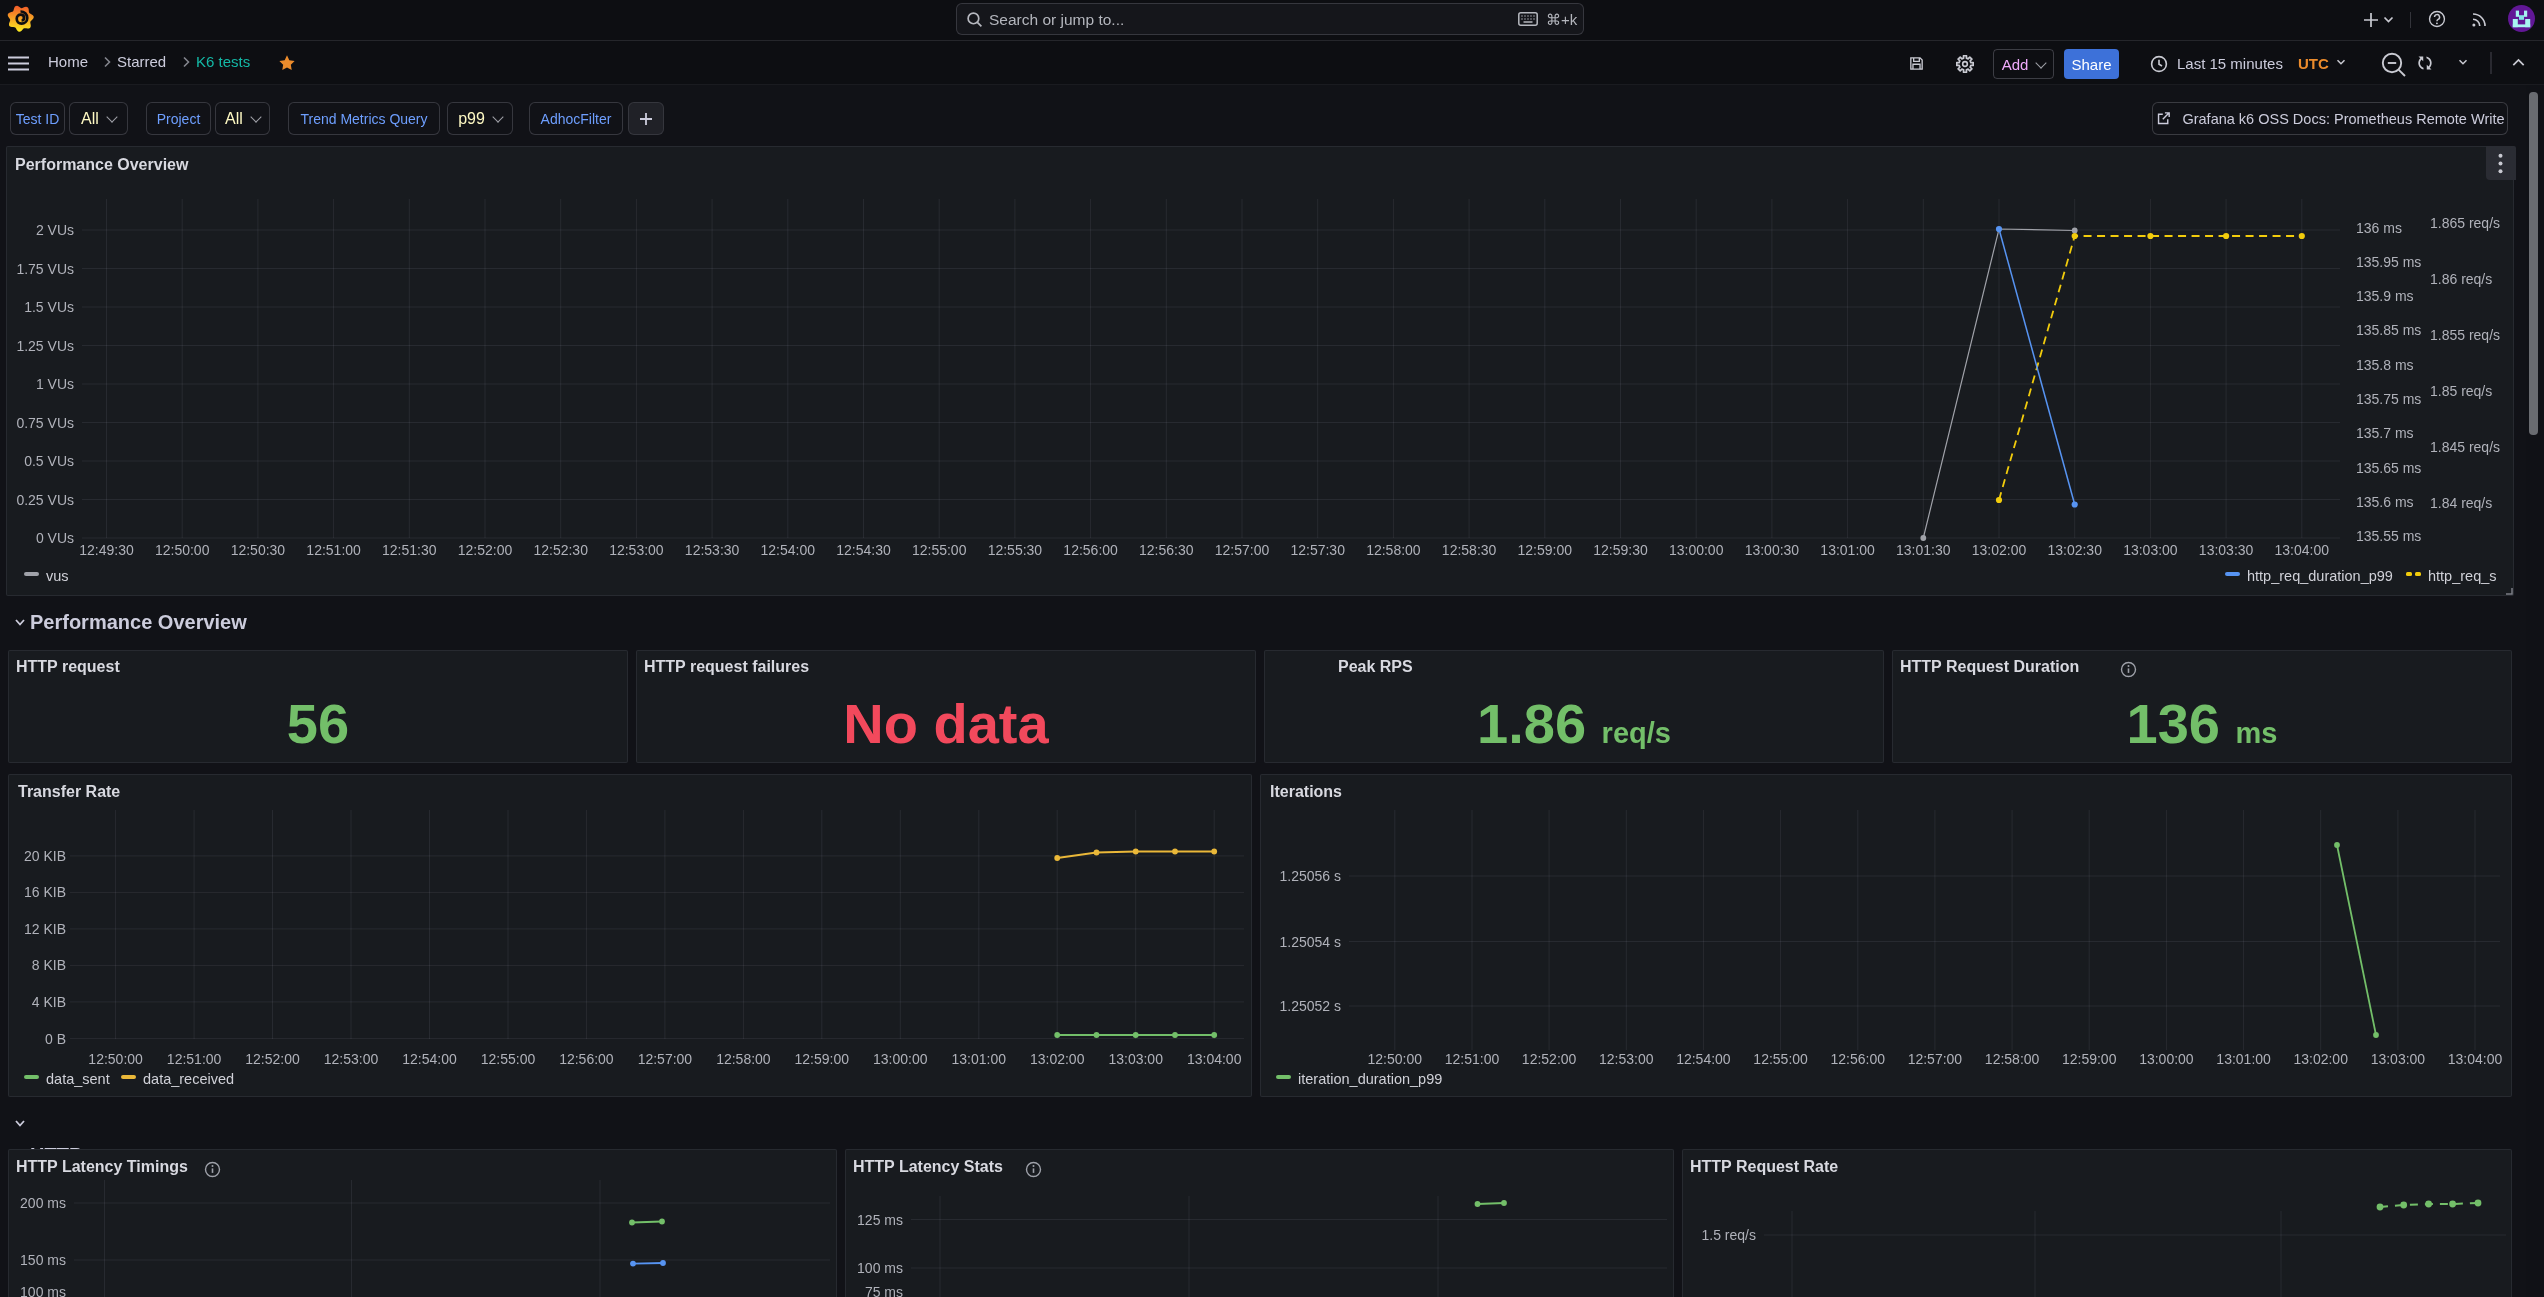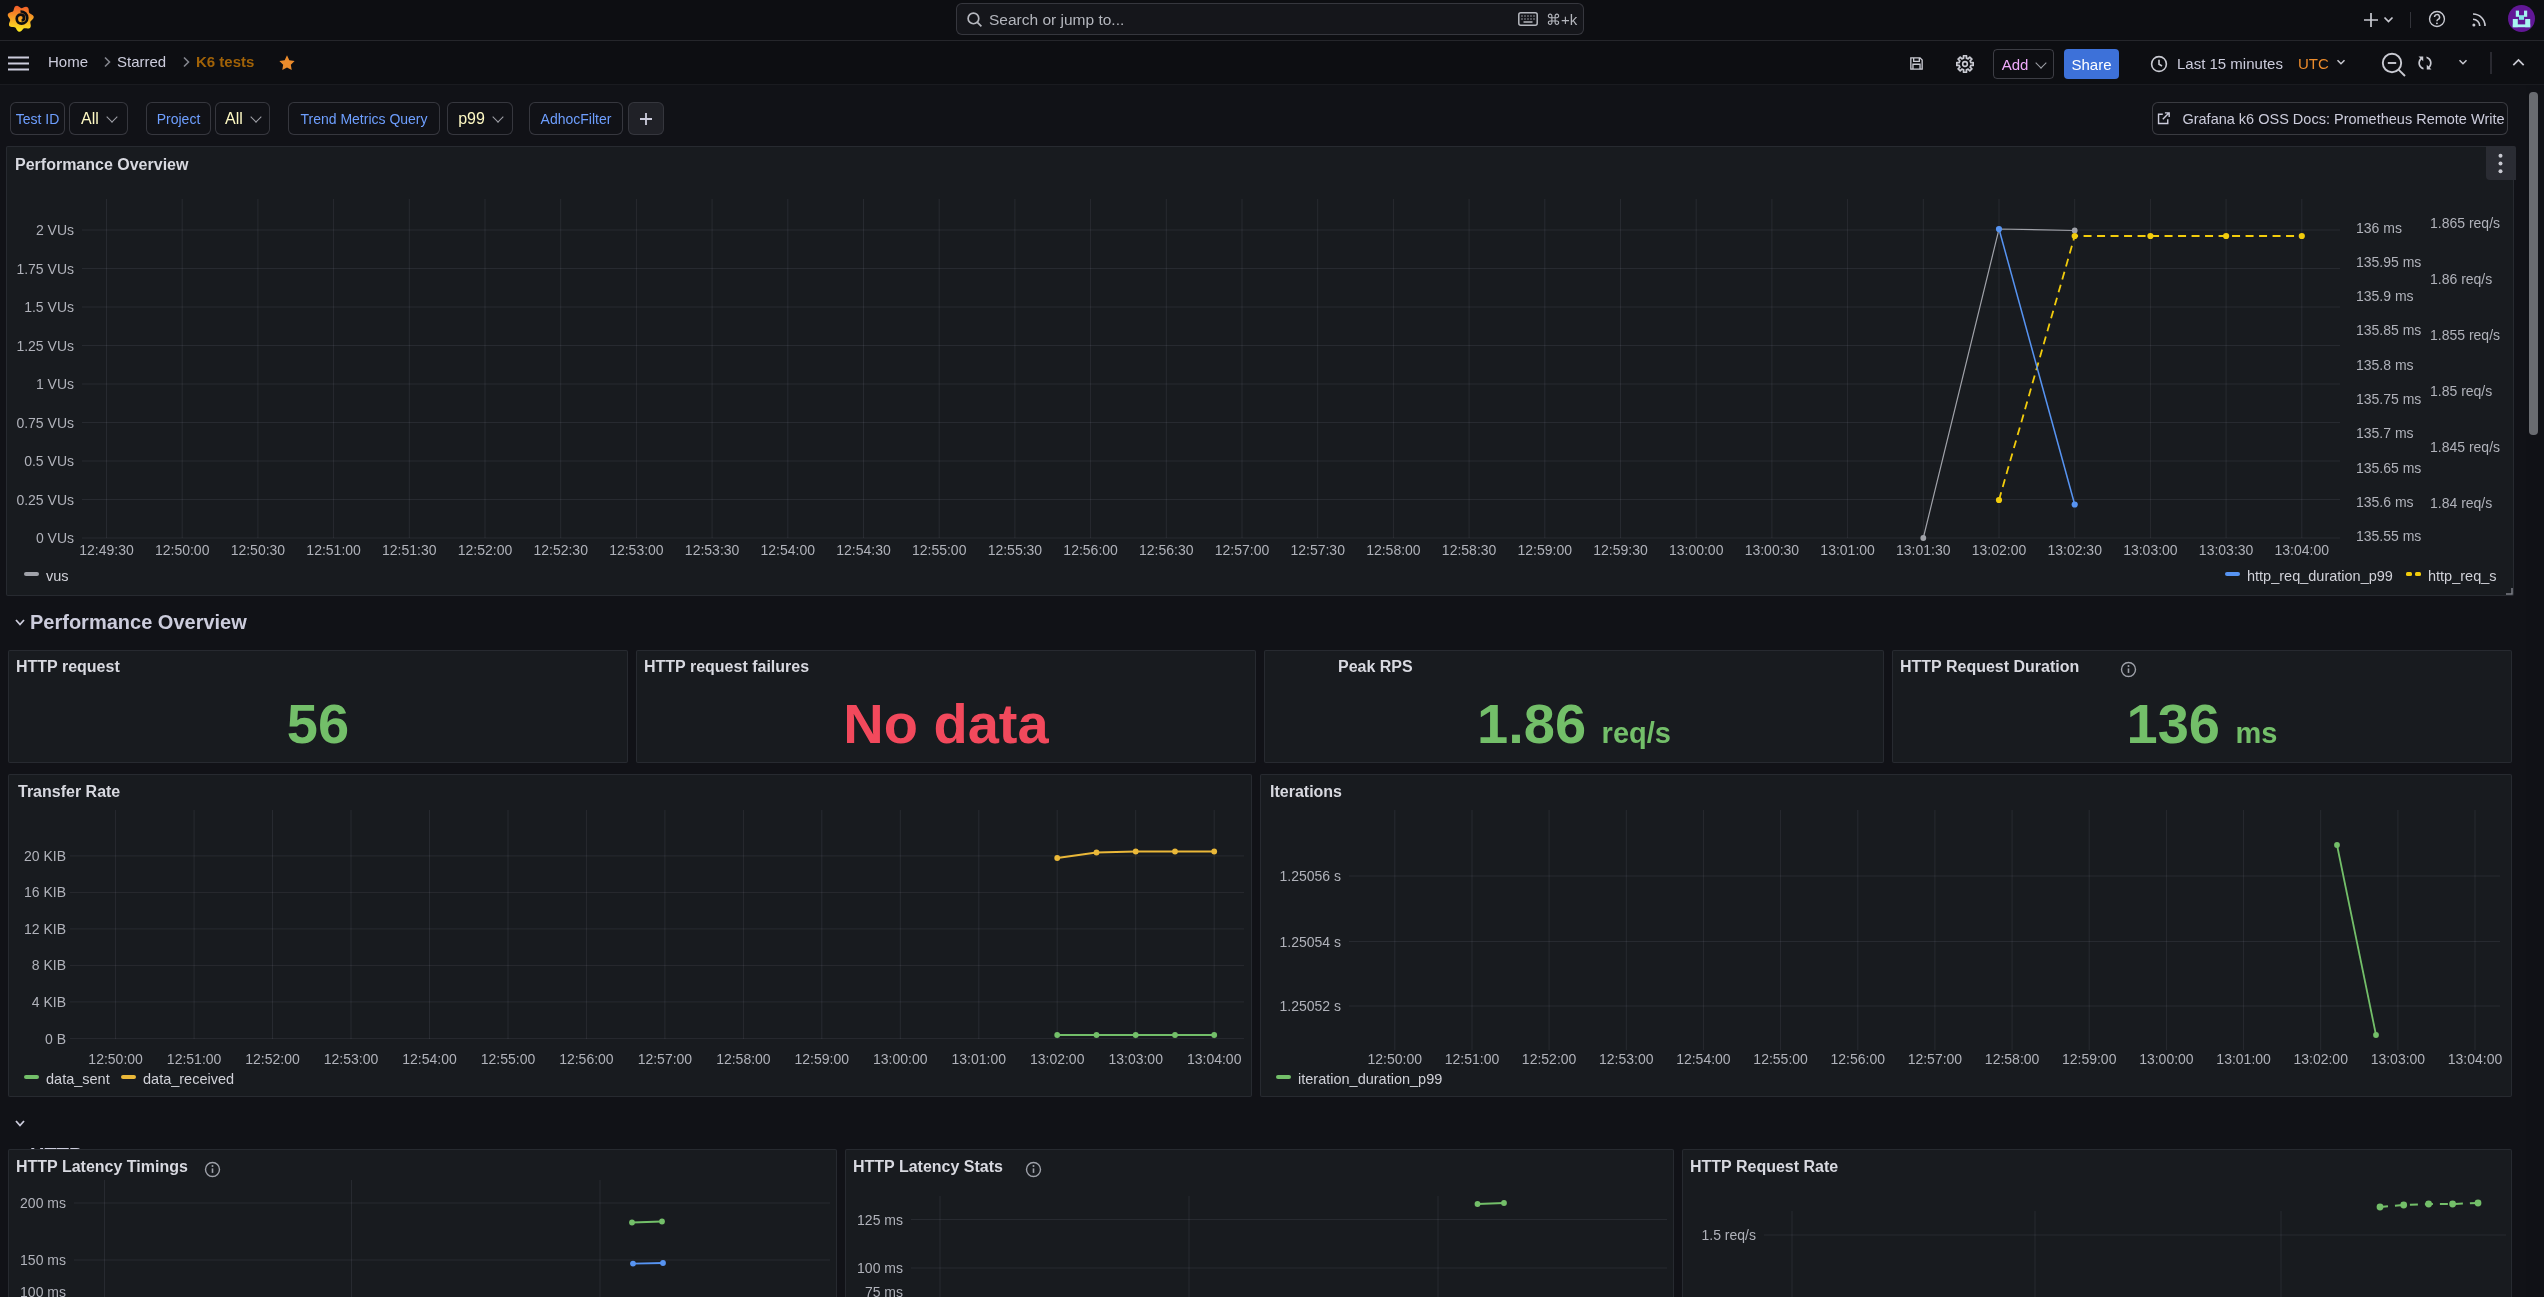--- a/index.html
+++ b/index.html
@@ -68,42 +68,42 @@
       <path d="M0 1.5h21M0 7.5h21M0 13.5h21" stroke="#ccccdc" stroke-width="2.2"></path>
     </svg>
 <div class="abs" style="left:48px;top:12px;font-size:15px;color:#ccccdc;font-weight:500">Home</div>
 <svg class="abs" style="left:103px;top:15px" width="8" height="12" viewBox="0 0 8 12">
       <path d="M2 1.5L6.5 6L2 10.5" fill="none" stroke="#83858d" stroke-width="1.6"></path>
     </svg>
 <div class="abs" style="left:117px;top:12px;font-size:15px;color:#ccccdc;font-weight:500">Starred</div>
 <svg class="abs" style="left:182px;top:15px" width="8" height="12" viewBox="0 0 8 12">
       <path d="M2 1.5L6.5 6L2 10.5" fill="none" stroke="#83858d" stroke-width="1.6"></path>
     </svg>
-<div class="abs" style="left:196px;top:12px;font-size:15px;color:#a16207;font-weight:700">K6 tests</div>
+<div class="abs" style="left:196px;top:12px;font-size:15px;color:#14b8a6;font-weight:400">K6 tests</div>
 <svg class="abs" style="left:278px;top:13px" width="18" height="18" viewBox="0 0 24 24">
       <path fill="#eb8b2c" d="M12 1.8l3.1 6.4 7.1 1-5.1 5 1.2 7-6.3-3.3-6.3 3.3 1.2-7-5.1-5 7.1-1z"></path>
     </svg>
 <svg class="abs" style="left:1908px;top:14px" width="17" height="17" viewBox="0 0 24 24">
       <path fill="none" stroke="#c9cad2" stroke-width="1.9" d="M4 4h13l3 3v13H4zM8 4v5h8V4M7 20v-7h10v7"></path>
     </svg>
 <svg class="abs" style="left:1956px;top:14px" width="18" height="18" viewBox="0 0 20 20">
       <path d="M19.16 8.37 L19.16 11.63 L16.51 11.57 L15.72 13.49 L17.63 15.32 L15.32 17.63 L13.49 15.72 L11.57 16.51 L11.63 19.16 L8.37 19.16 L8.43 16.51 L6.51 15.72 L4.68 17.63 L2.37 15.32 L4.28 13.49 L3.49 11.57 L0.84 11.63 L0.84 8.37 L3.49 8.43 L4.28 6.51 L2.37 4.68 L4.68 2.37 L6.51 4.28 L8.43 3.49 L8.37 0.84 L11.63 0.84 L11.57 3.49 L13.49 4.28 L15.32 2.37 L17.63 4.68 L15.72 6.51 L16.51 8.43 Z" fill="none" stroke="#c9cad2" stroke-width="1.9" stroke-linejoin="round"></path>
       <circle cx="10" cy="10" r="2.6" fill="none" stroke="#c9cad2" stroke-width="1.8"></circle>
     </svg>
 <div class="abs" style="left:1993px;top:8px;width:61px;height:30px;border:1px solid rgba(204,204,220,0.25);border-radius:4px;display:flex;align-items:center;justify-content:center">
       <span style="color:#f0abfc;font-size:15px;font-weight:500">Add</span>
       <span class="chev" style="margin-top:-2px"></span>
     </div>
 <div class="abs" style="left:2064px;top:8px;width:55px;height:30px;background:#3d71d9;border-radius:4px;display:flex;align-items:center;justify-content:center;color:#fff;font-size:15px;font-weight:500">Share</div>
 <svg class="abs" style="left:2150px;top:14px" width="18" height="18" viewBox="0 0 19 19">
       <circle cx="9.5" cy="9.5" r="7.8" fill="none" stroke="#c9cad2" stroke-width="1.7"></circle>
       <path d="M9.5 5v4.8l3.2 1.8" fill="none" stroke="#c9cad2" stroke-width="1.7"></path>
     </svg>
 <div class="abs" style="left:2177px;top:14px;font-size:15px;color:#ccccdc;font-weight:500">Last 15 minutes</div>
-<div class="abs" style="left:2298px;top:14px;font-size:15px;color:#eb8b2c;font-weight:400">UTC</div>
+<div class="abs" style="left:2298px;top:14px;font-size:15px;color:#eb8b2c;font-weight:700">UTC</div>
 <svg class="abs" style="left:2336px;top:18px" width="10" height="7" viewBox="0 0 11 8">
       <path d="M1.5 1.5L5.5 5.5L9.5 1.5" fill="none" stroke="#c9cad2" stroke-width="1.7"></path>
     </svg>
 <svg class="abs" style="left:2381px;top:52px;margin-top:-41px" width="26" height="26" viewBox="0 0 26 26">
       <circle cx="11" cy="11" r="9.2" fill="none" stroke="#c9cad2" stroke-width="1.9"></circle>
       <line x1="17.8" y1="17.8" x2="24" y2="24" stroke="#c9cad2" stroke-width="1.9"></line>
       <line x1="6.8" y1="11" x2="15.2" y2="11" stroke="#c9cad2" stroke-width="1.9"></line>
     </svg>
 <svg class="abs" style="left:2415px;top:12px" width="20" height="20" viewBox="0 0 24 24">
       <g transform="rotate(-45 12 12)" fill="#c9cad2">

